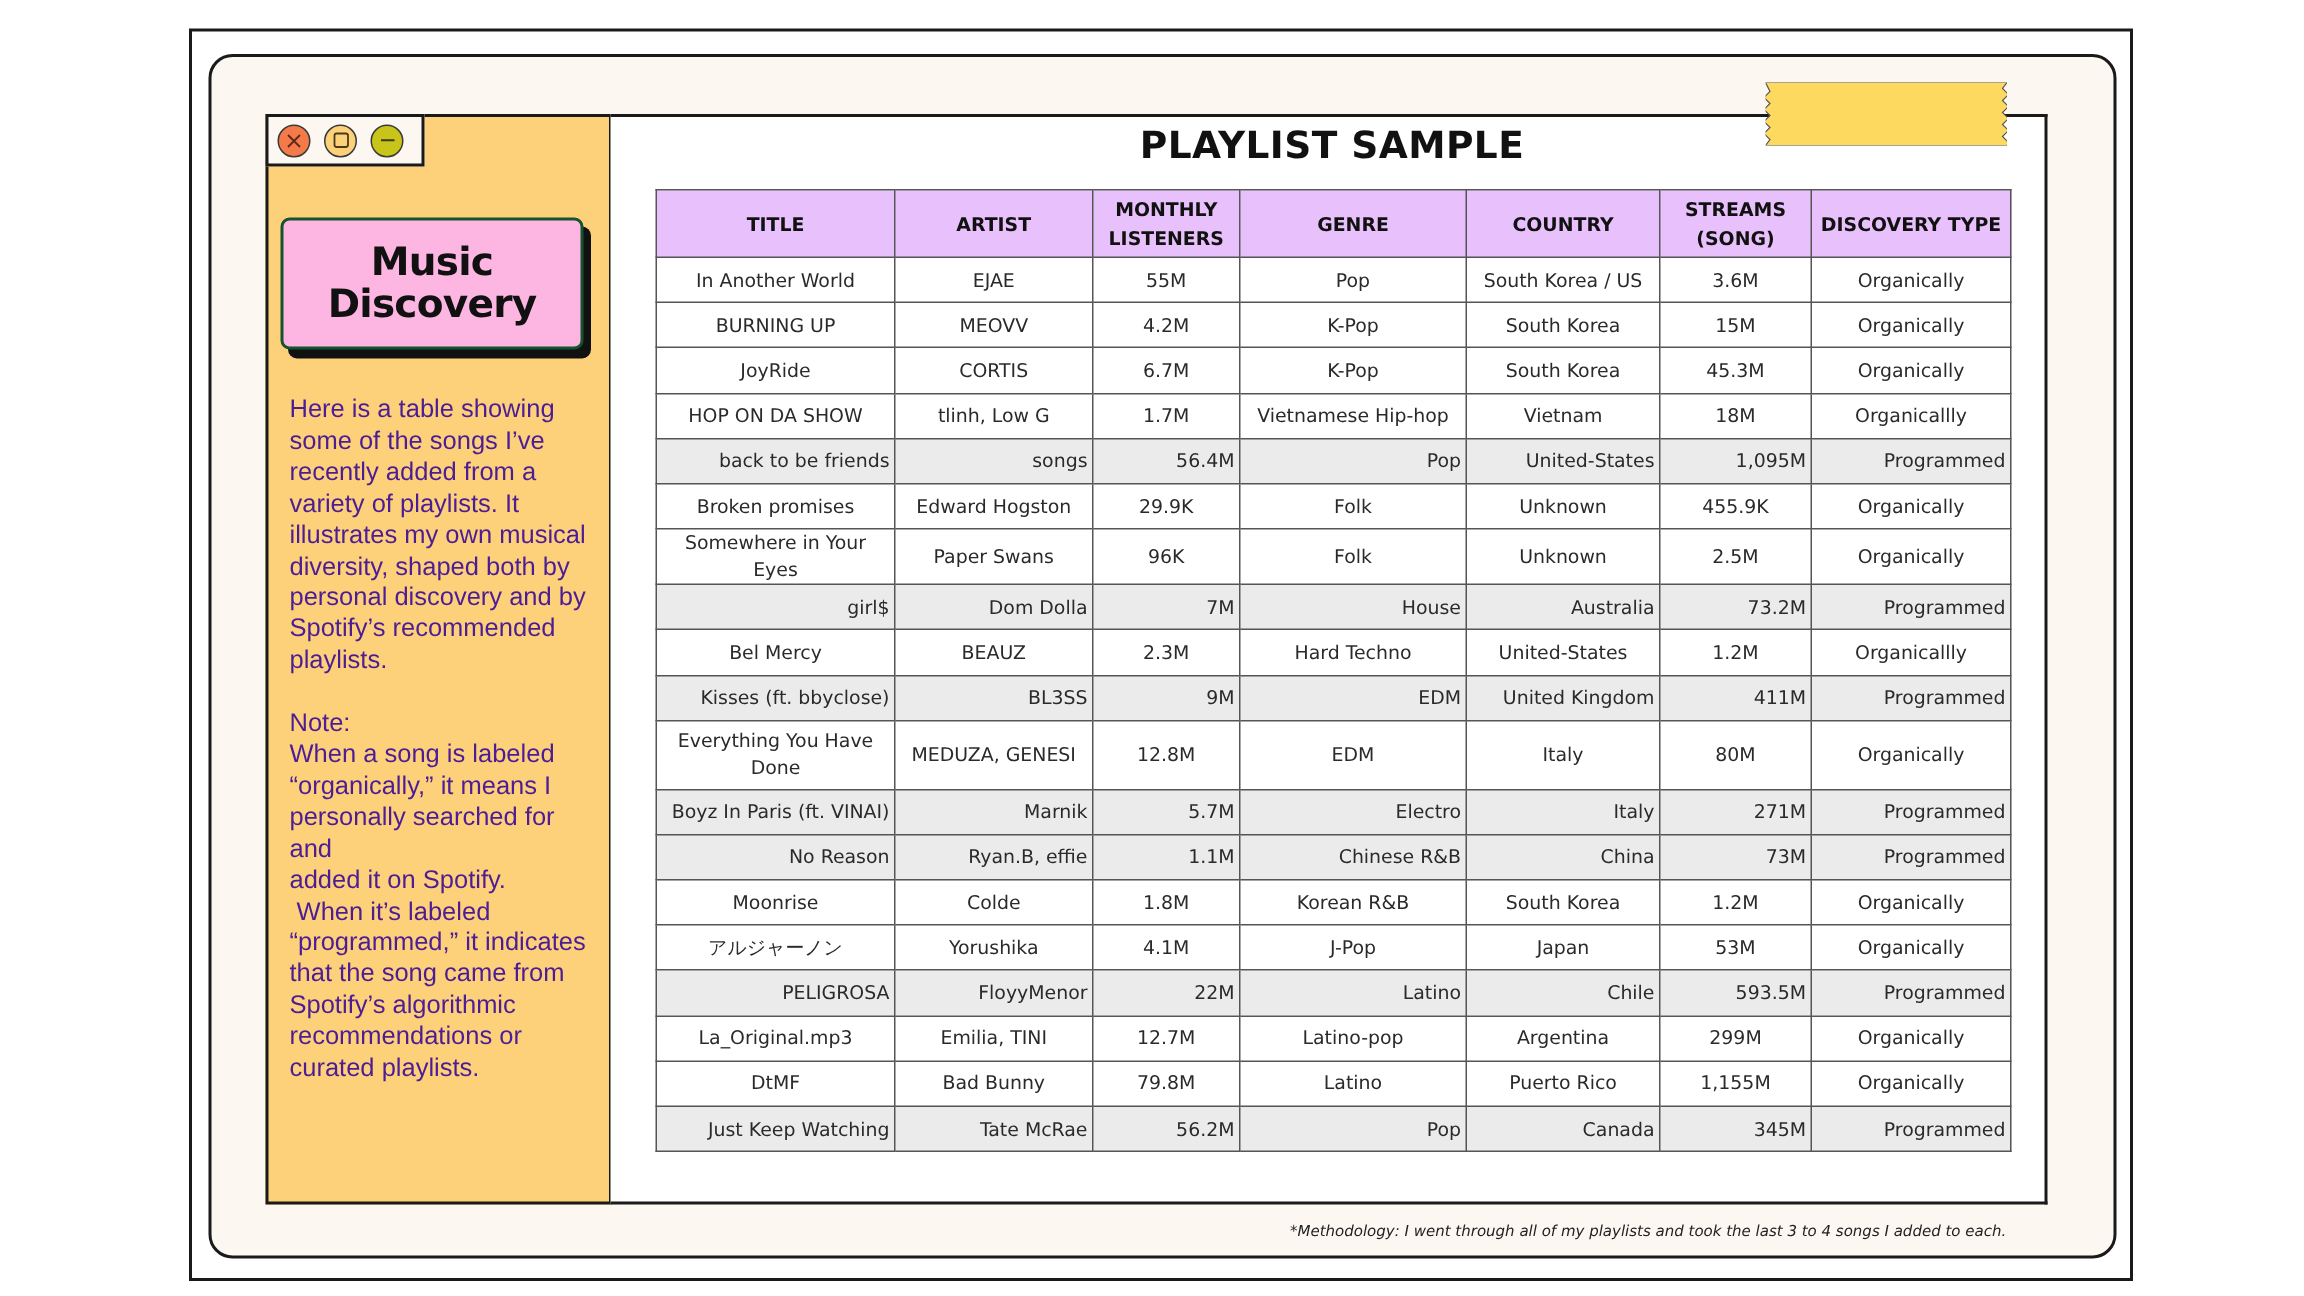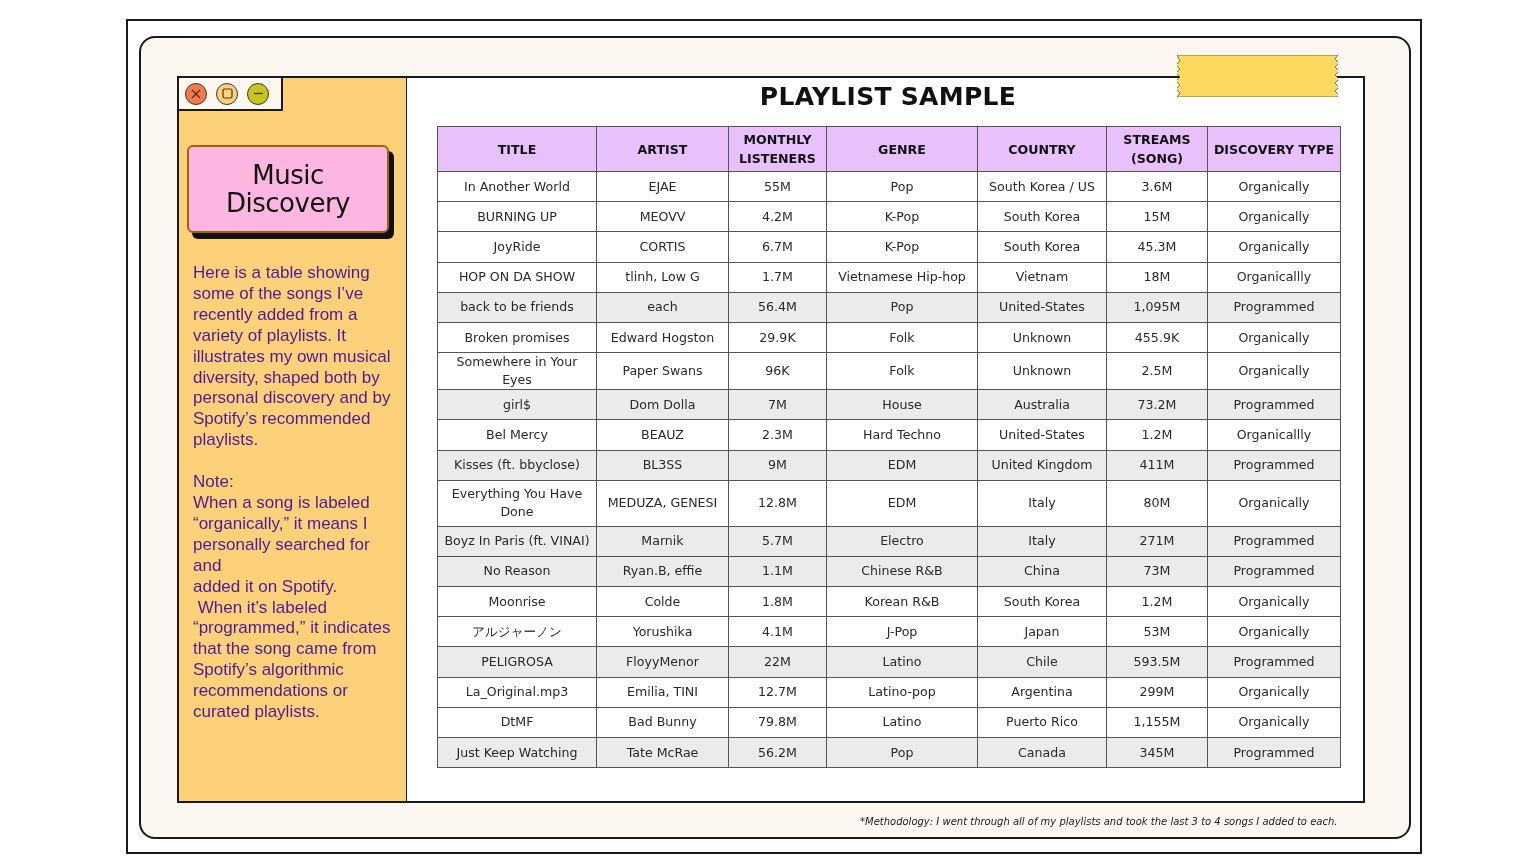--- a/index.html
+++ b/index.html
@@ -30,23 +30,23 @@
   }
   .wc-close { background:#f47a4a; }
   .wc-max { background:#fdd07a; }
   .wc-min { background:#c8c41a; }
   .title-card-shadow {
     position:absolute; left:192px; top:151px; width:202px; height:88px;
     background:#111; border-radius:6px;
   }
   .title-card {
     position:absolute; left:187px; top:145px; width:202px; height:88px;
-    background:#fdb6e2; border:2px solid #a16207; border-radius:6px; box-sizing:border-box;
+    background:#fdb6e2; border:2px solid #14532d; border-radius:6px; box-sizing:border-box;
     display:flex; align-items:center; justify-content:center; text-align:center;
-    font-family:"DejaVu Sans", sans-serif; font-weight:normal; font-size:26px; line-height:28px;
+    font-family:"DejaVu Sans", sans-serif; font-weight:bold; font-size:26px; line-height:28px;
     color:#111; letter-spacing:-0.5px;
   }
   .sidebar-text {
     position:absolute; left:193px; top:263px; width:205px;
     font-family:Liberation Sans, sans-serif; font-size:17px; line-height:20.9px; color:#4c1d95;
     white-space:pre-wrap;
   }
   .content-panel {
     position:absolute; left:407px; top:76px; width:958px; height:727px;
     background:#ffffff; border:2px solid #1a1a1a; border-left:none; box-sizing:border-box;
@@ -62,21 +62,21 @@
     position:absolute; left:437px; top:126px; border-collapse:collapse;
     font-family:"DejaVu Sans", sans-serif; font-size:12.6px; color:#2a2a2a;
   }
   table.playlist th, table.playlist td {
     border:1px solid #555; text-align:center; padding:0 3px; box-sizing:border-box;
   }
   table.playlist th {
     background:#e8c0fb; font-weight:bold; font-size:12.6px; color:#111; height:45px; line-height:19px;
   }
   table.playlist td { height:30.2px; line-height:18px; }
-  table.playlist tr.prog td { background:#ebebeb; }
+  table.playlist tr.prog td { background:#ebebeb;text-align:right; }
   table.playlist tr.tall td { height:46px; }
   .footnote {
     position:absolute; left:860px; top:816px; font-family:"DejaVu Sans", sans-serif;
     font-style:italic; font-size:10px; color:#222;
   }
 </style>
 </head>
 <body>
 
 <div class="outer-frame"></div>
@@ -193,21 +193,21 @@
         <td>HOP ON DA SHOW</td>
         <td>tlinh, Low G</td>
         <td>1.7M</td>
         <td>Vietnamese Hip-hop</td>
         <td>Vietnam</td>
         <td>18M</td>
         <td>Organicallly</td>
       </tr>
       <tr class="prog">
         <td>back to be friends</td>
-        <td>each</td>
+        <td>songs</td>
         <td>56.4M</td>
         <td>Pop</td>
         <td>United-States</td>
         <td>1,095M</td>
         <td>Programmed</td>
       </tr>
       <tr>
         <td>Broken promises</td>
         <td>Edward Hogston</td>
         <td>29.9K</td>

